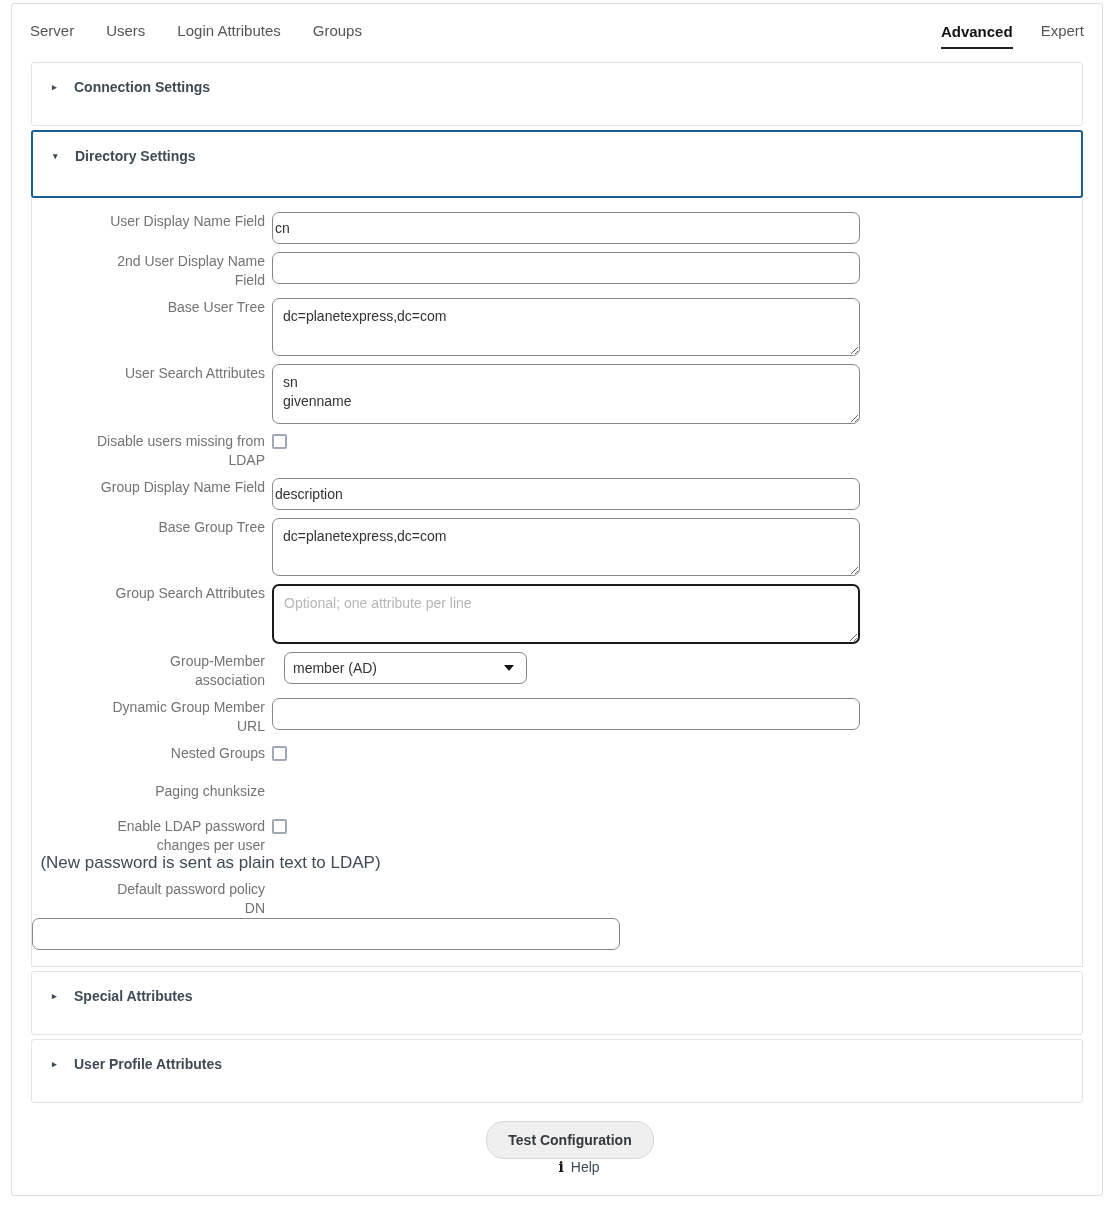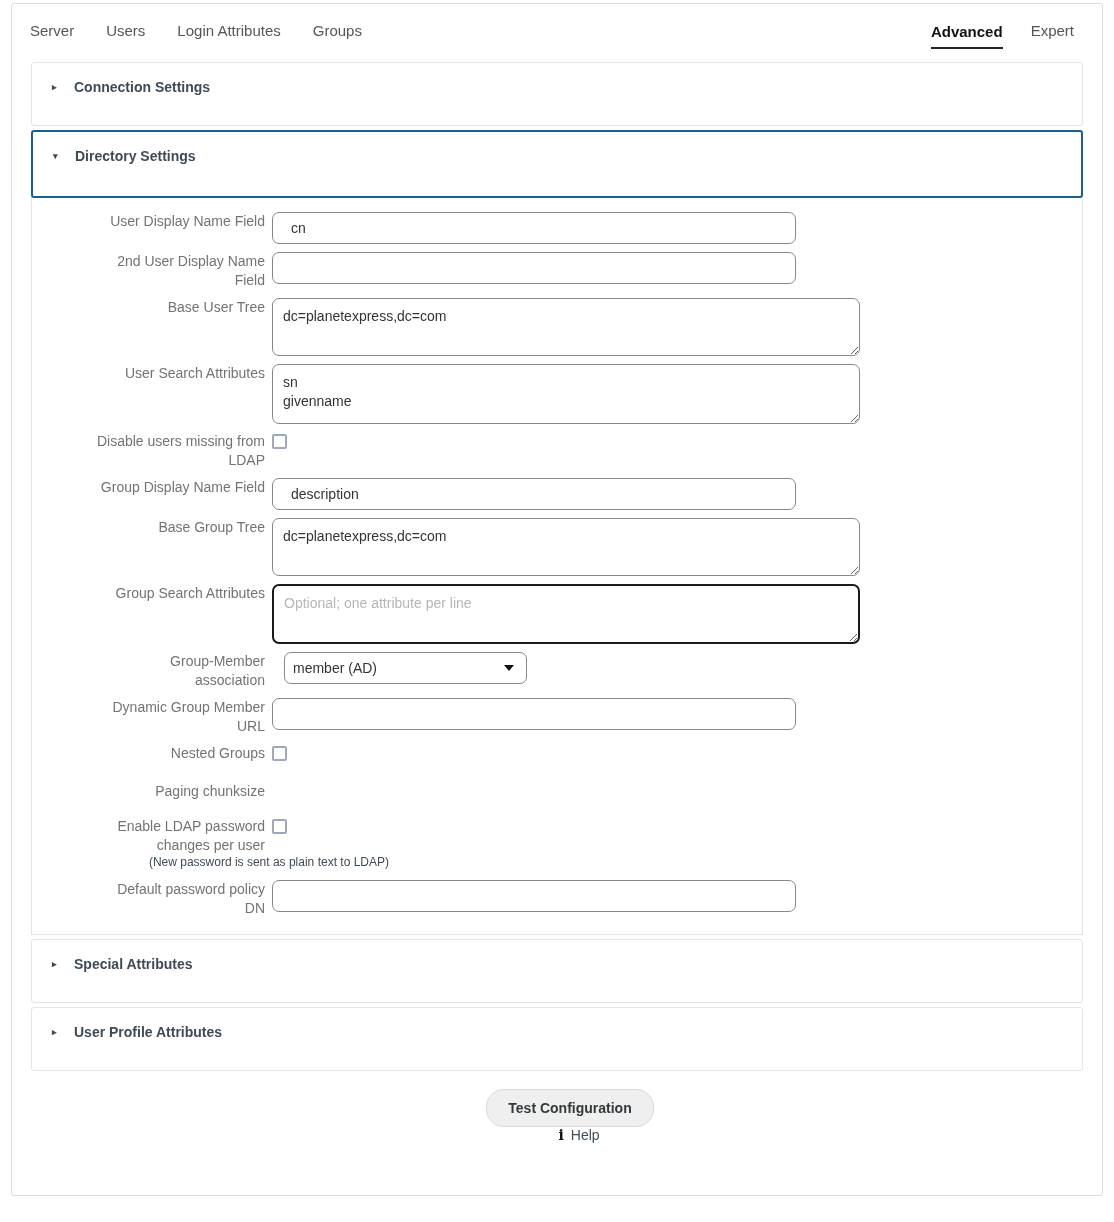--- a/index.html
+++ b/index.html
@@ -37,21 +37,21 @@
   }
   .tabs-left {
     position: absolute;
     left: 18px;
     top: 18px;
     display: flex;
     align-items: center;
   }
   .tabs-right {
     position: absolute;
-    right: 28px;
+    right: 18px;
     top: 18px;
     display: flex;
     align-items: flex-end;
   }
   .tab {
     font-size: 15px;
     color: #555555;
     padding: 0 0 8px 0;
     margin-right: 32px;
     cursor: pointer;
@@ -130,26 +130,26 @@
     box-sizing: border-box;
   }
   .flabel .sub {
     display: block;
     white-space: nowrap;
   }
 
   .ctrl-wrap { flex: 1; }
 
   input.ftext {
-    width: 524px;
+    width: 588px;
     height: 32px;
     box-sizing: border-box;
     border: 1px solid #888888;
     border-radius: 7px;
-    padding: 4px 18px;
+    padding: 4px 2px;
     font-family: "Liberation Sans", sans-serif;
     font-size: 14px;
     color: #333333;
     background: #ffffff;
     outline: none;
   }
   textarea.farea {
     width: 588px;
     box-sizing: border-box;
     border: 1px solid #888888;
@@ -206,23 +206,23 @@
     border-radius: 2px;
     background: #ffffff;
     margin: 2px 0 0 0;
     display: inline-block;
     cursor: pointer;
     -webkit-appearance: none;
     appearance: none;
   }
 
   .note {
-    text-align: right;
+    text-align: center;
     width: 363px;
-    font-size: 12px;
+    font-size: 17px;
     color: #3f4a56;
     line-height: 19px;
     margin: 0 0 0 0;
     padding-right: 6px;
     box-sizing: border-box;
   }
   .noterow { display: flex; margin-bottom: 8px; margin-top: -2px; }
 
   
   .footer {
@@ -399,21 +399,21 @@
           <span class="sub">changes per user</span>
         </div>
         <div class="ctrl-wrap">
           <input class="fcheck" type="checkbox" style="">
         </div>
       </div>
       <div class="noterow">
         <div class="note">(New password is sent as plain text to LDAP)</div>
       </div>
 
-      <div class="frow" style="margin-bottom:0;">
+      <div class="frow" style="margin-bottom:0;flex-direction:column;">
         <div class="flabel">
           <span class="sub">Default password policy</span>
           <span class="sub">DN</span>
         </div>
         <div class="ctrl-wrap">
           <input class="ftext" type="text" value="" style="">
         </div>
       </div>
 
     </div>

